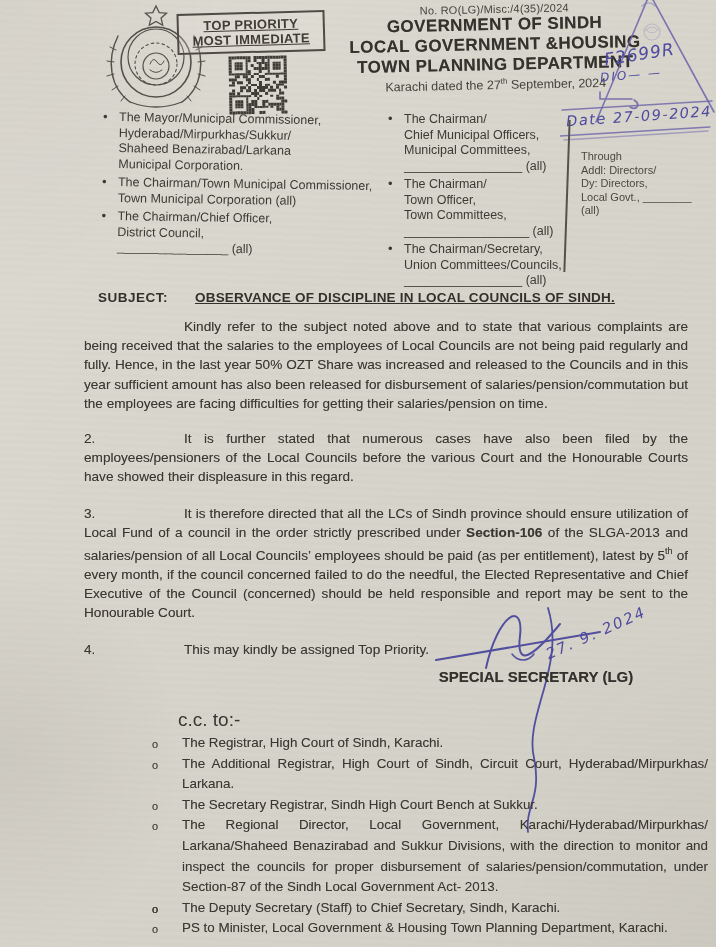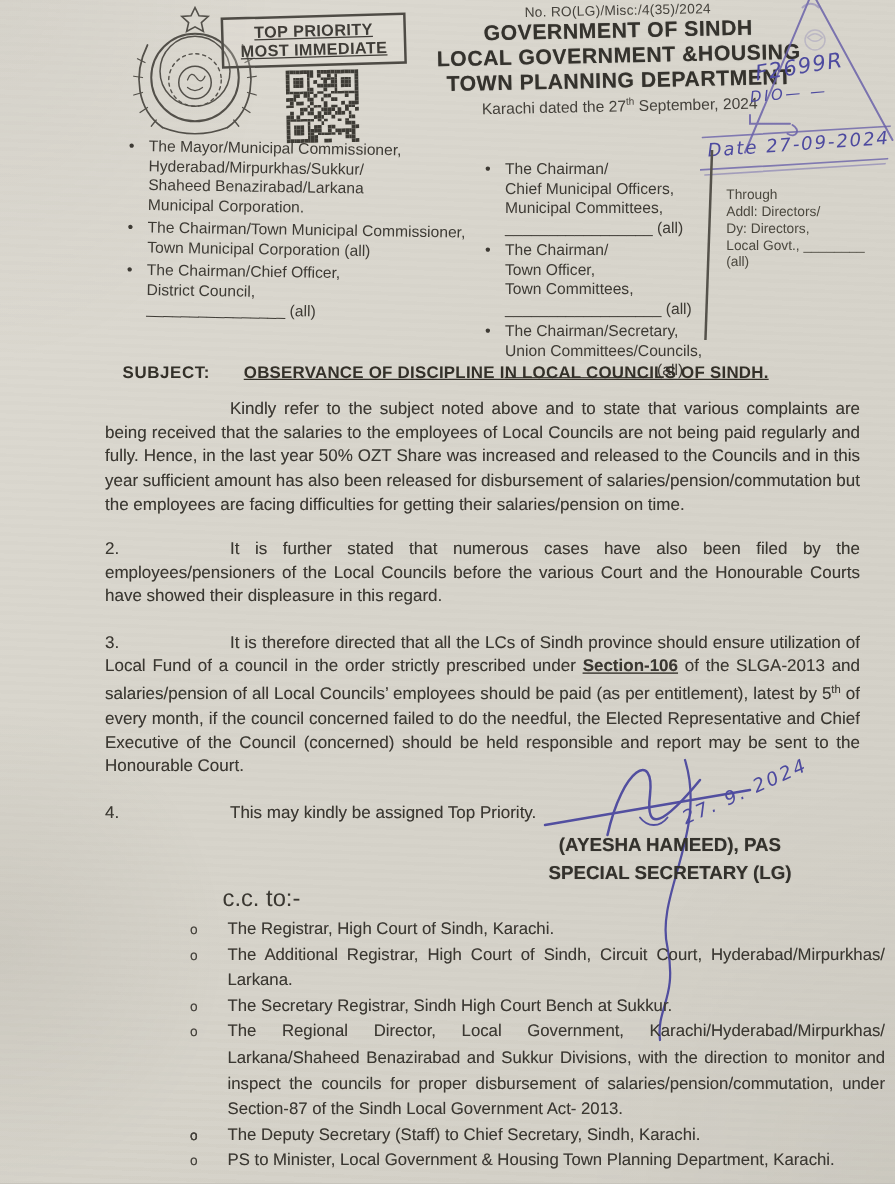--- a/index.html
+++ b/index.html
@@ -33,39 +33,39 @@
 
   
   .pen{color:#4d4aa0;font-family:"DejaVu Sans",sans-serif;font-style:italic;}
   .corner-code{left:604px;top:44px;font-size:17px;transform:rotate(-9deg);letter-spacing:1px;}
   .corner-dio{left:600px;top:68px;font-size:12px;transform:rotate(-5deg);letter-spacing:2px;}
   .date-stamp{left:566px;top:108px;width:150px;font-size:14.5px;letter-spacing:1.5px;
     transform:rotate(-4deg);white-space:nowrap;}
 
   
   .addr-left{left:98px;top:112px;width:288px;transform:rotate(.9deg);}
-  .addr-mid{left:384px;top:128px;width:192px;}
+  .addr-mid{left:384px;top:112px;width:192px;}
   .a-item{position:relative;padding-left:20px;margin-bottom:3px;font-size:12.5px;line-height:15.5px;color:#3d3a34;}
   .a-item::before{content:"•";position:absolute;left:4px;top:-1px;font-size:13px;color:#3d3a34;}
   .col-divider{left:566px;top:120px;width:1.5px;height:152px;background:#55524b;transform:rotate(2deg);}
   .through{left:581px;top:150px;width:132px;font-size:11px;line-height:13.5px;color:#4b483f;}
 
   
   .subject{left:98px;top:290px;width:566px;display:flex;}
   .subject .lbl{font-weight:bold;font-size:13.5px;letter-spacing:.5px;width:97px;flex:none;color:#333029;}
   .subject .txt{font-weight:bold;font-size:13.5px;letter-spacing:.2px;text-decoration:underline;color:#333029;}
 
   
   .body-block{left:84px;top:317px;width:604px;}
   .para{position:relative;text-align:justify;font-size:13.6px;line-height:19.2px;color:#3a3731;
     text-shadow:0 0 .5px rgba(55,52,45,.4);}
   .para .ptext{text-indent:100px;}
   .para .pnum{position:absolute;left:0;top:0;}
   .para{margin-bottom:16px;}
-  .para b{font-weight:bold;text-decoration:underline;}
+  .para b{font-weight:bold;}
   .para sup{font-size:9px;}
   .gap2{margin-bottom:17px;}
   .gap3{margin-bottom:18px;}
 
   
   .sig-name{left:418px;top:666px;width:236px;text-align:center;font-weight:bold;font-size:15px;
     line-height:22px;color:#33312c;text-shadow:0 0 .6px rgba(50,48,42,.5);}
   .sig-date{left:542px;top:624px;font-size:15px;transform:rotate(-24deg);letter-spacing:2px;}
   .sig-svg{left:428px;top:596px;width:286px;height:240px;pointer-events:none;}
   .corner-svg{left:586px;top:0;width:130px;height:142px;pointer-events:none;}
@@ -649,21 +649,20 @@
   <svg class="abs sig-svg" viewBox="0 0 286 240">
     <g fill="none" stroke="#403d9b" stroke-width="2" stroke-linecap="round" opacity=".88">
       <path d="M58 72 C70 18 96 4 92 40 C88 72 104 62 132 28"></path>
       <path d="M8 64 L172 36"></path>
       <path d="M120 12 C138 70 96 120 106 162 C114 202 97 210 100 236" stroke-width="1.8"></path>
       <path d="M84 58 c6 8 16 8 22 0" stroke-width="1.5"></path>
     </g>
   </svg>
   <div class="abs pen sig-date">27. 9. 2024</div>
   <div class="abs sig-name">
-    <div>(AYESHA HAMEED), PAS</div>
     <div>SPECIAL SECRETARY (LG)</div>
   </div>
 
   <div class="abs cc">
     <div class="cc-label">c.c. to:-</div>
     <div id="cc-items">
         <div class="cc-item"><span class="mk">o</span><span>The Registrar, High Court of Sindh, Karachi.</span></div>
         <div class="cc-item"><span class="mk">o</span><span>The Additional Registrar, High Court of Sindh, Circuit Court, Hyderabad/Mirpurkhas/ Larkana.</span></div>
         <div class="cc-item"><span class="mk">o</span><span>The Secretary Registrar, Sindh High Court Bench at Sukkur.</span></div>
         <div class="cc-item"><span class="mk">o</span><span>The Regional Director, Local Government, Karachi/Hyderabad/Mirpurkhas/ Larkana/Shaheed Benazirabad and Sukkur Divisions, with the direction to monitor and inspect the councils for proper disbursement of salaries/pension/commutation, under Section-87 of the Sindh Local Government Act- 2013.</span></div>

